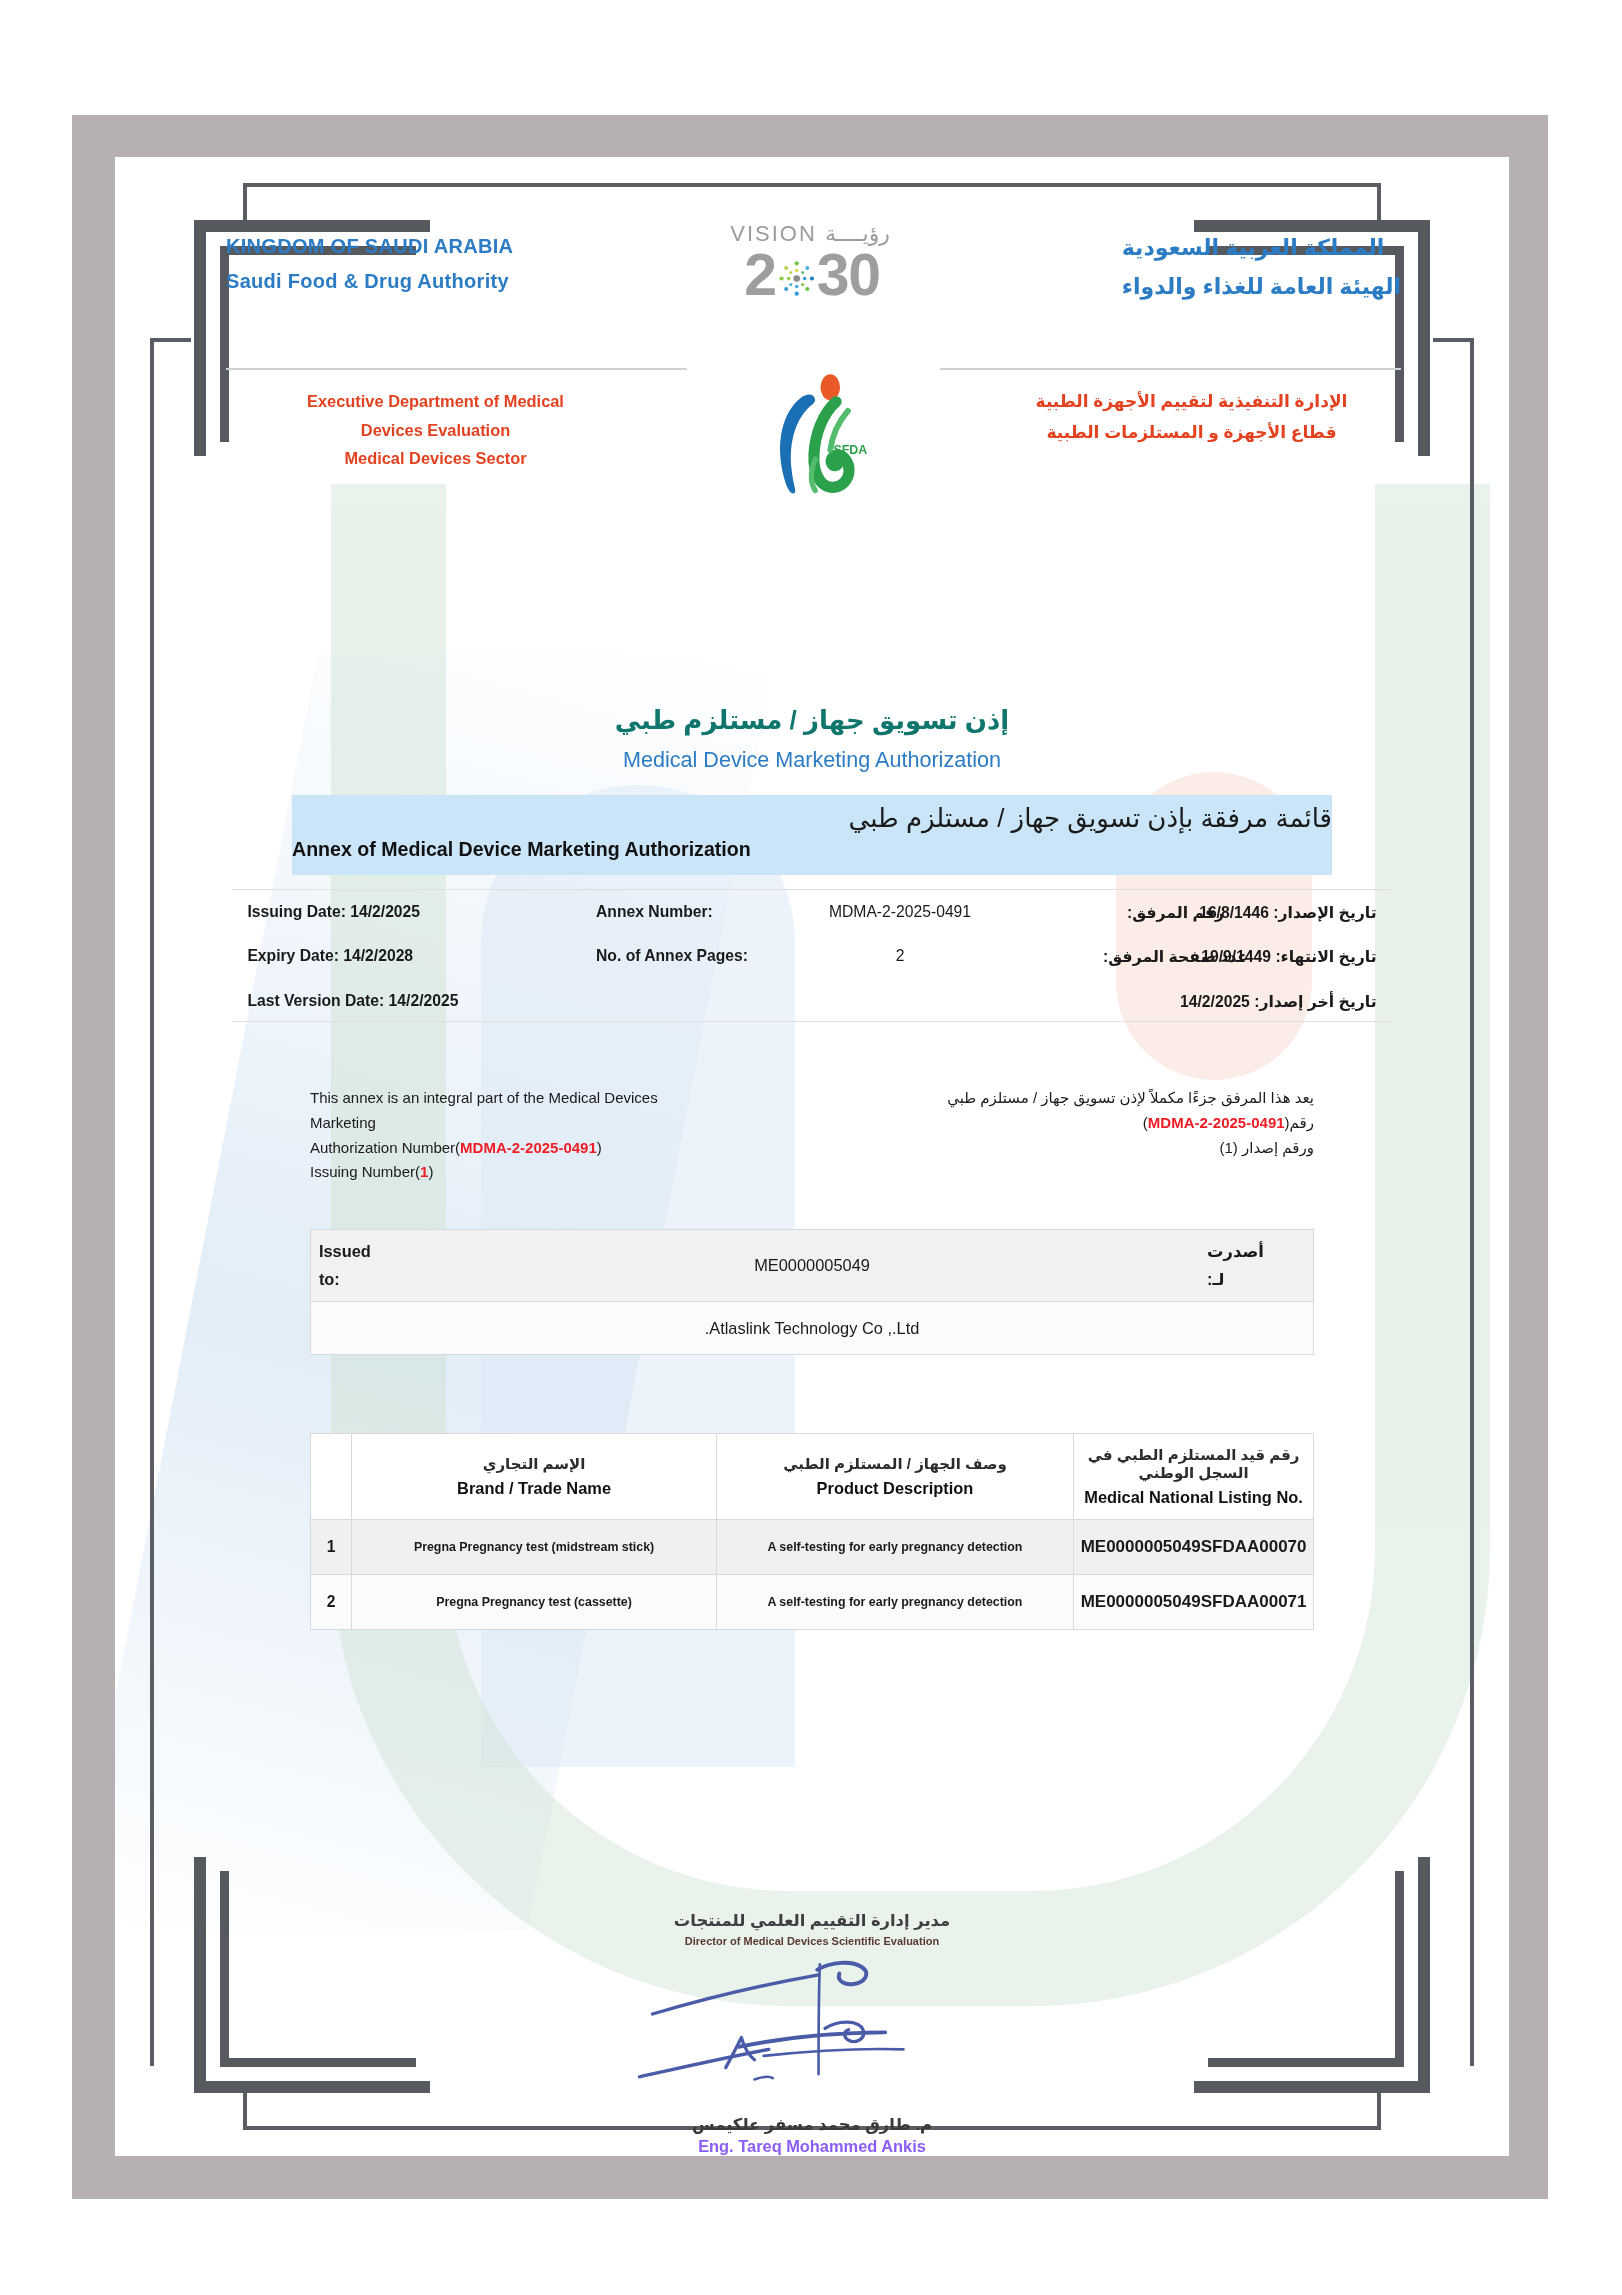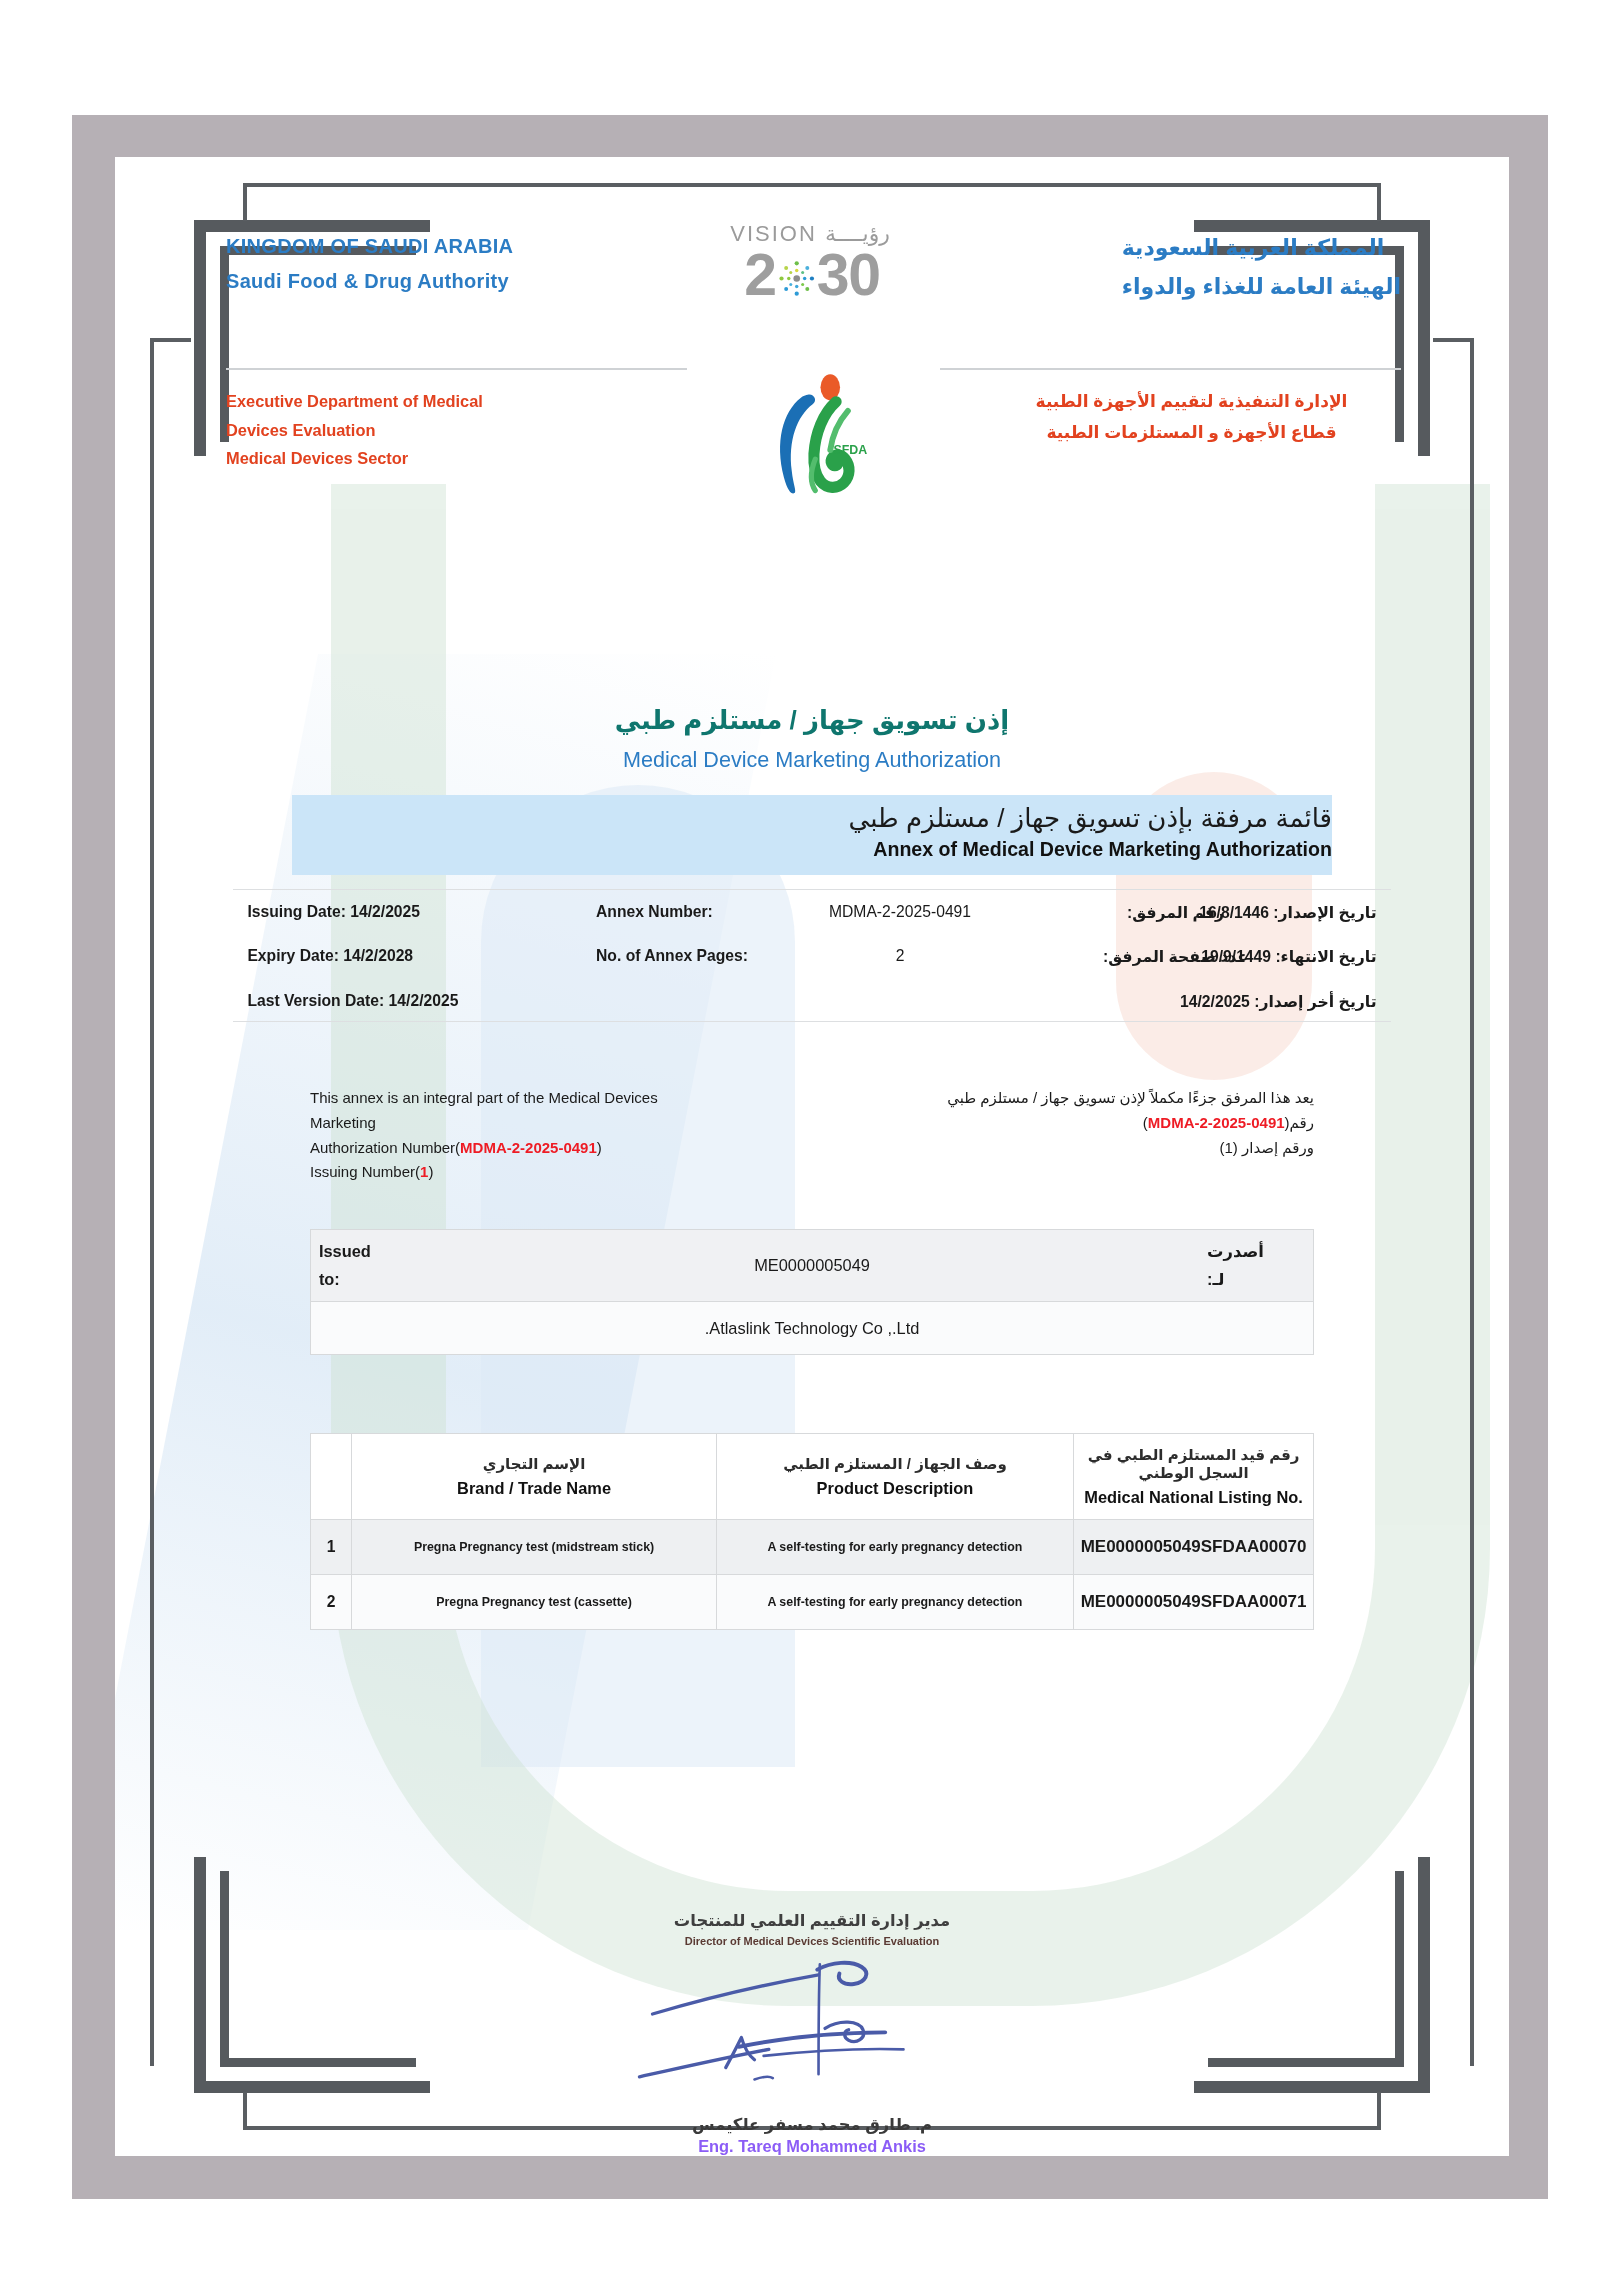--- a/index.html
+++ b/index.html
@@ -54,32 +54,32 @@
   .vision{position:absolute;left:50%;top:-7.9px;transform:translateX(-50%);text-align:center;}
   .vision-top{font-size:22px;color:#9b9b9b;letter-spacing:2px;font-weight:500;}
   .vision-2030{font-size:59px;color:#9e9e9e;font-weight:700;letter-spacing:-1.3px;line-height:.95;position:relative;}
   .v-dot{display:inline-block;width:41px;height:41px;vertical-align:-3.9px;position:relative;}
 
   .rule{position:absolute;height:2px;background:#cfd2d5;top:211px;}
   .rule.l{left:111px;width:461px;}
   .rule.r{right:108px;width:461px;}
 
   .dept{position:absolute;top:230px;}
-  .dept-left{left:111px;width:419px;text-align:left;color:#e2421f;font-size:16.4px;font-weight:700;line-height:1.75;}
+  .dept-left{left:111px;width:419px;text-align:center;color:#e2421f;font-size:16.4px;font-weight:700;line-height:1.75;}
   .dept-right{right:108px;width:419px;text-align:center;color:#e2421f;font-size:17px;font-weight:700;line-height:1.8;direction:rtl;}
 
   .sfda-logo{position:absolute;left:50%;top:216px;transform:translateX(-50%);width:151px;height:124px;}
 
   
   .t-ar{position:absolute;top:548px;left:0;right:0;text-align:center;color:#0f766e;font-size:26px;font-weight:700;direction:rtl;}
   .t-en{position:absolute;top:590px;left:0;right:0;text-align:center;color:#2b7cc4;font-size:21.6px;font-weight:500;}
 
   .annexbar{position:absolute;left:177px;right:177px;top:638px;height:80px;background:#cbe5f8;}
   .annexbar .a1{position:absolute;top:7.9px;left:0;right:0;text-align:right;color:#1a1a1a;font-size:26px;font-weight:400;direction:rtl;}
-  .annexbar .a2{position:absolute;top:43px;left:0;right:0;text-align:right;color:#111;font-size:19.6px;font-weight:700;}
+  .annexbar .a2{position:absolute;top:43px;left:0;right:0;text-align:left;color:#111;font-size:19.6px;font-weight:700;}
 
   
   .infobox{position:absolute;left:118px;right:118px;top:732px;height:131px;border-top:1.3px solid #dddfe1;border-bottom:1.3px solid #dddfe1;}
   .inforow{position:absolute;left:0;right:0;height:38px;font-size:15.7px;color:#1a1a1a;font-weight:700;}
   .inforow .c-en-lab{position:absolute;left:14.4px;top:9.2px;}
   .inforow .c-en-key{position:absolute;left:363px;top:9.2px;}
   .inforow .c-en-val{position:absolute;left:556px;width:222px;text-align:center;top:9.2px;font-weight:500;}
   .inforow .c-ar-key{position:absolute;left:805px;width:275px;text-align:center;top:9.2px;direction:rtl;}
   .inforow .c-ar-lab{position:absolute;right:14.4px;top:9.2px;direction:rtl;}
 

